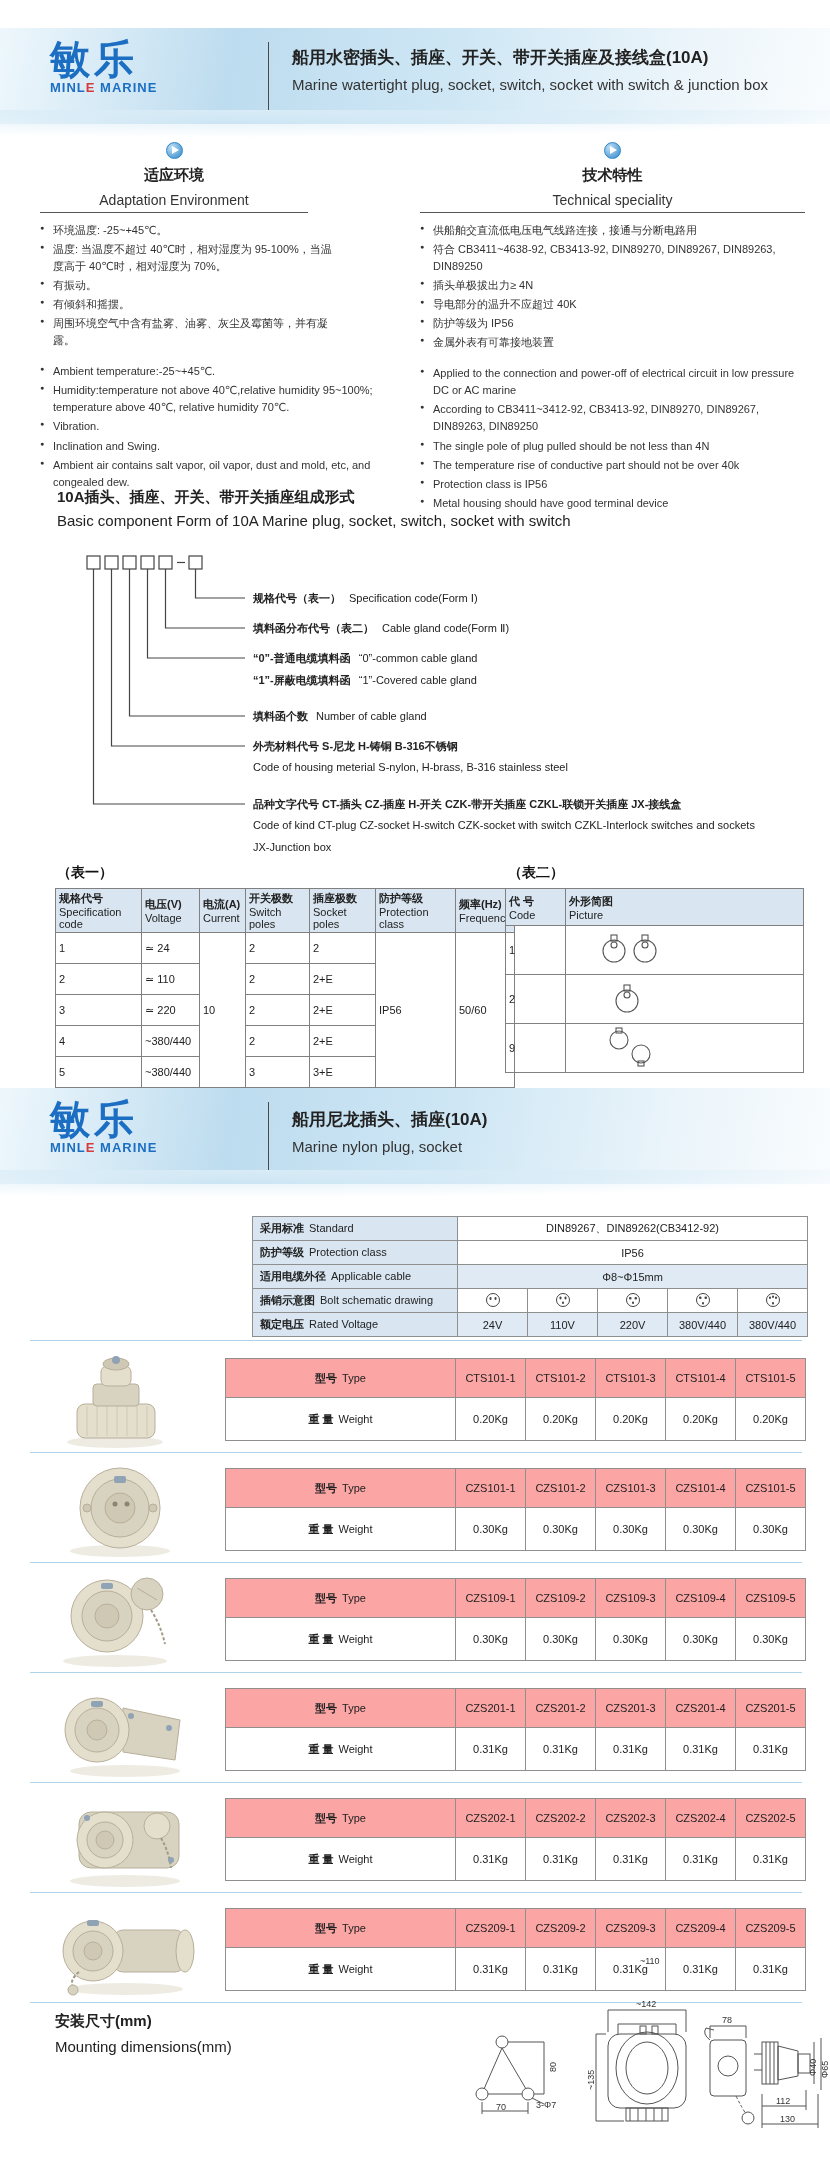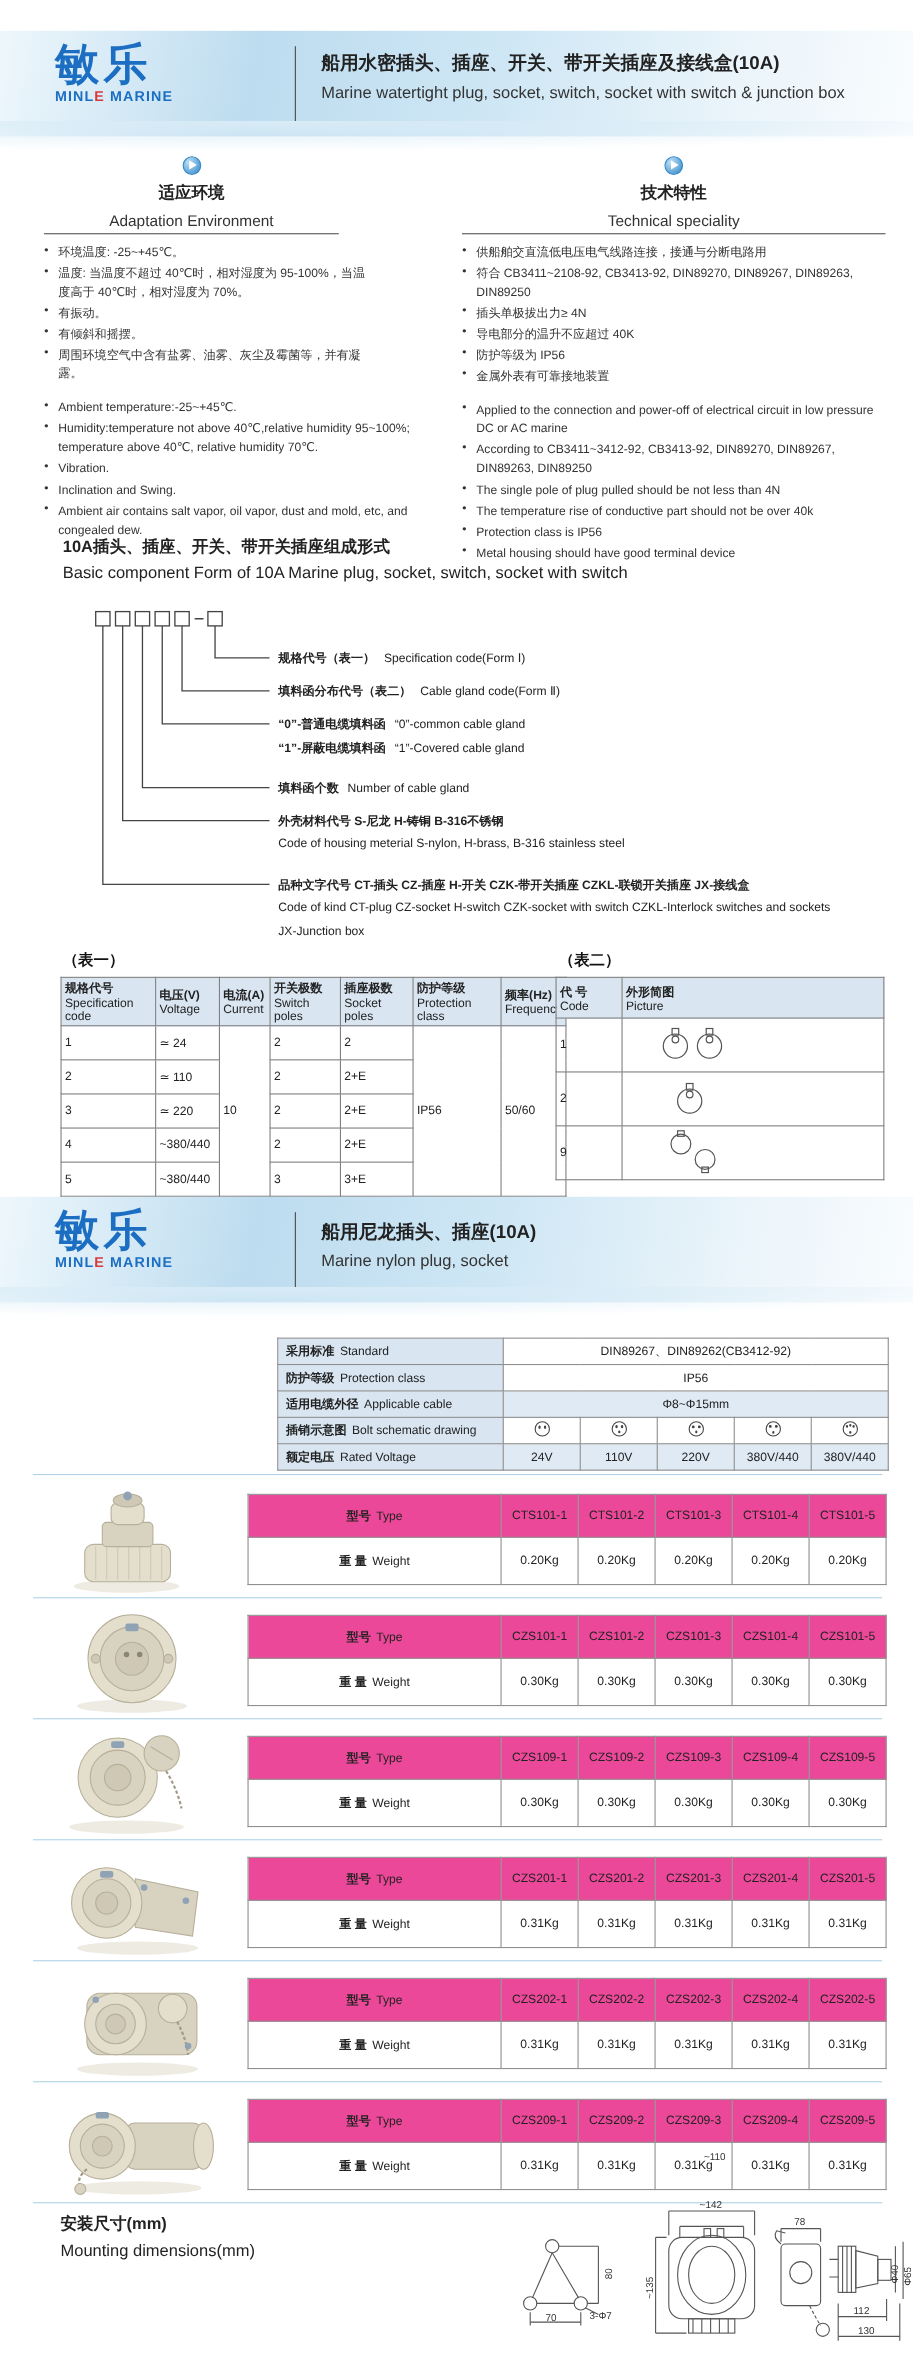--- a/index.html
+++ b/index.html
@@ -45,21 +45,21 @@
   .form1 th,.form2 th{background:#d9e6f2;font-weight:normal;height:32px;}
   .th-zh{font-weight:bold;display:block;font-size:11px;}
   .th-en{display:block;font-size:11px;}
   .form1 td{height:26px;}
   .form2 td{height:44px;}
   .spec td{border:1px solid #8f8f8f;font-size:11px;color:#222;height:21px;text-align:center;padding:1px 3px;}
   .spec td.label{background:#d9e6f2;text-align:left;padding-left:7px;}
   .spec td.tint{background:#dfeaf4;}
   .lab-zh{font-weight:bold;margin-right:5px;}
   .ptable td{border:1px solid #8f8f8f;font-size:11px;text-align:center;color:#222;}
-  .ptable tr.trow td{background:#ec4899;height:36px;}
+  .ptable tr.trow td{background:#fca5a5;height:36px;}
   .ptable tr.wrow td{background:#fff;height:40px;}
   .sep{position:absolute;left:30px;width:772px;height:1px;background:#aed3e8;}
   .prod-img{position:absolute;left:35px;width:180px;height:104px;}
   
   .mount-svg{position:absolute;left:440px;top:1998px;}
   .dim{position:absolute;font-size:9px;color:#333;white-space:nowrap;}
   .dim-v{transform:rotate(-90deg);transform-origin:left top;}
 </style>
 </head>
 <body>
@@ -99,21 +99,21 @@
   </div>
 
   <div class="col" style="left:420px;top:142px;width:392px;">
     <div class="col-heading" style="width:385px;">
       <span class="play-icon"></span>
       <span class="ch-zh">技术特性</span>
       <span class="ch-en">Technical speciality</span>
     </div>
     <ul class="bullets" style="width:380px;">
       <li>供船舶交直流低电压电气线路连接，接通与分断电路用</li>
-      <li>符合 CB3411~2108-92, CB3413-92, DIN89270, DIN89267, DIN89263, DIN89250</li>
+      <li>符合 CB3411~4638-92, CB3413-92, DIN89270, DIN89267, DIN89263, DIN89250</li>
       <li>插头单极拔出力≥ 4N</li>
       <li>导电部分的温升不应超过 40K</li>
       <li>防护等级为 IP56</li>
       <li>金属外表有可靠接地装置</li>
     </ul>
     <ul class="bullets en" style="width:388px;">
       <li>Applied to the connection and power-off of electrical circuit in low pressure DC or AC marine</li>
       <li>According to CB3411~3412-92, CB3413-92, DIN89270, DIN89267, DIN89263, DIN89250</li>
       <li>The single pole of plug pulled should be not less than 4N</li>
       <li>The temperature rise of conductive part should not be over 40k</li>

